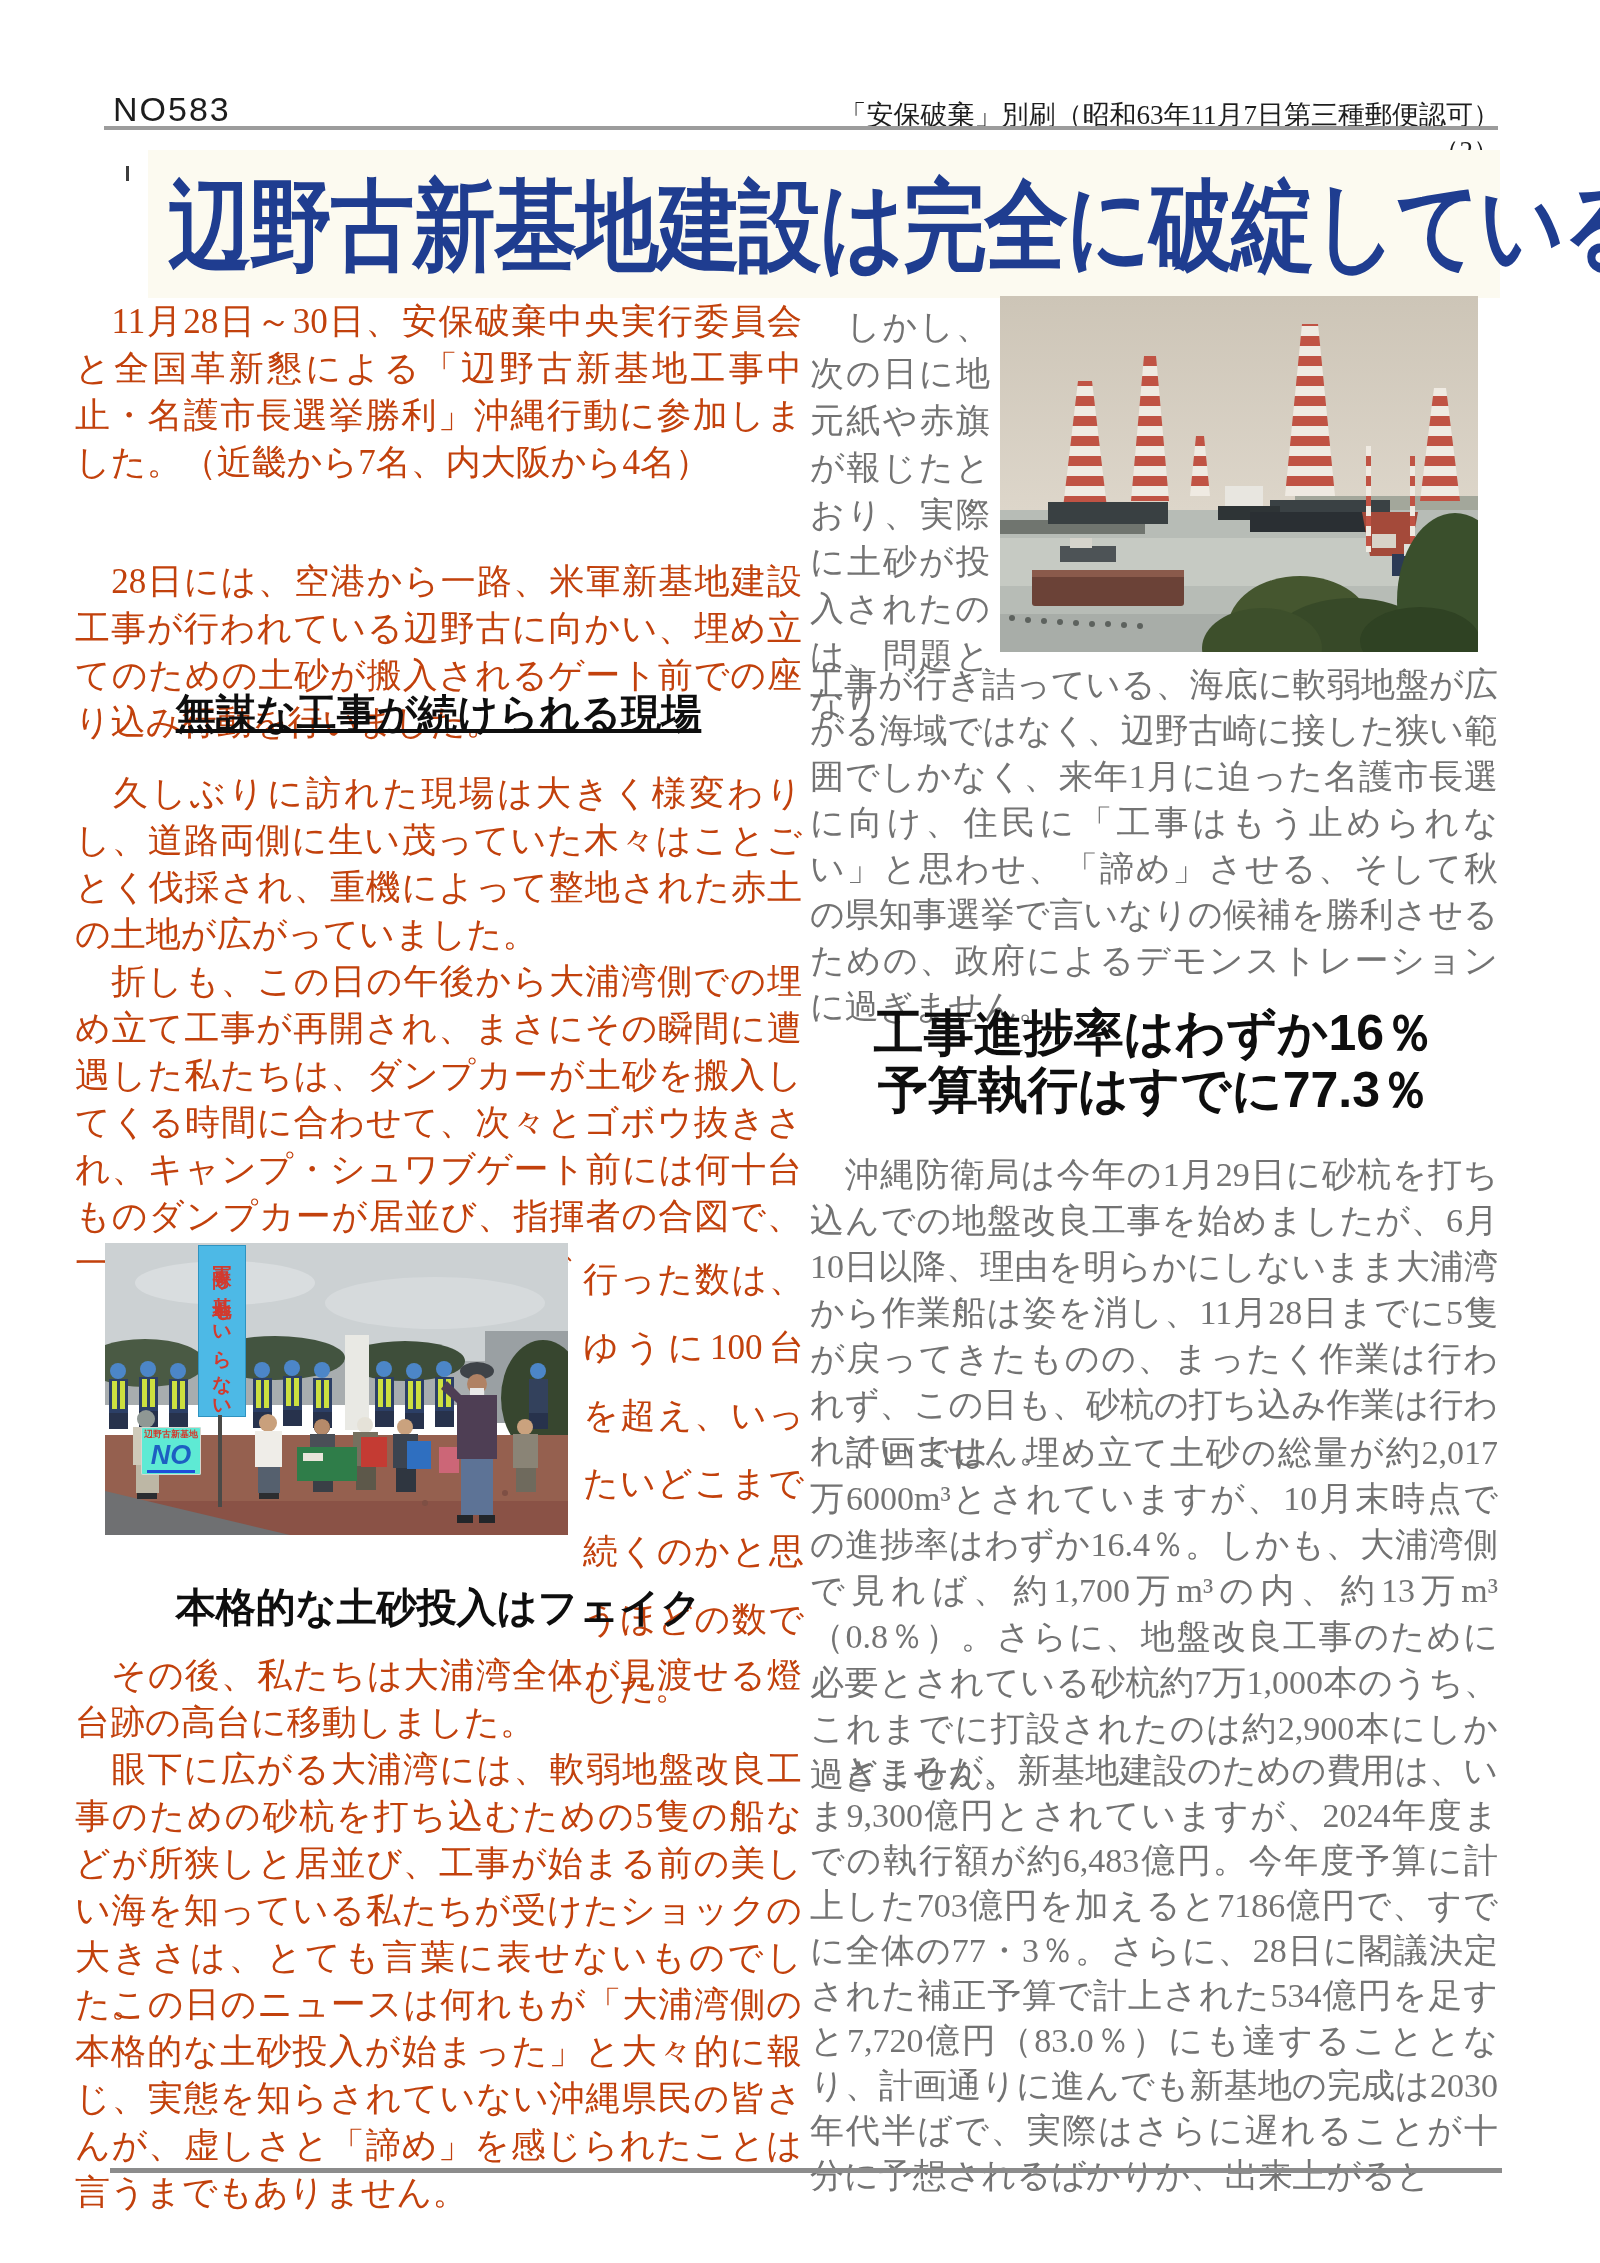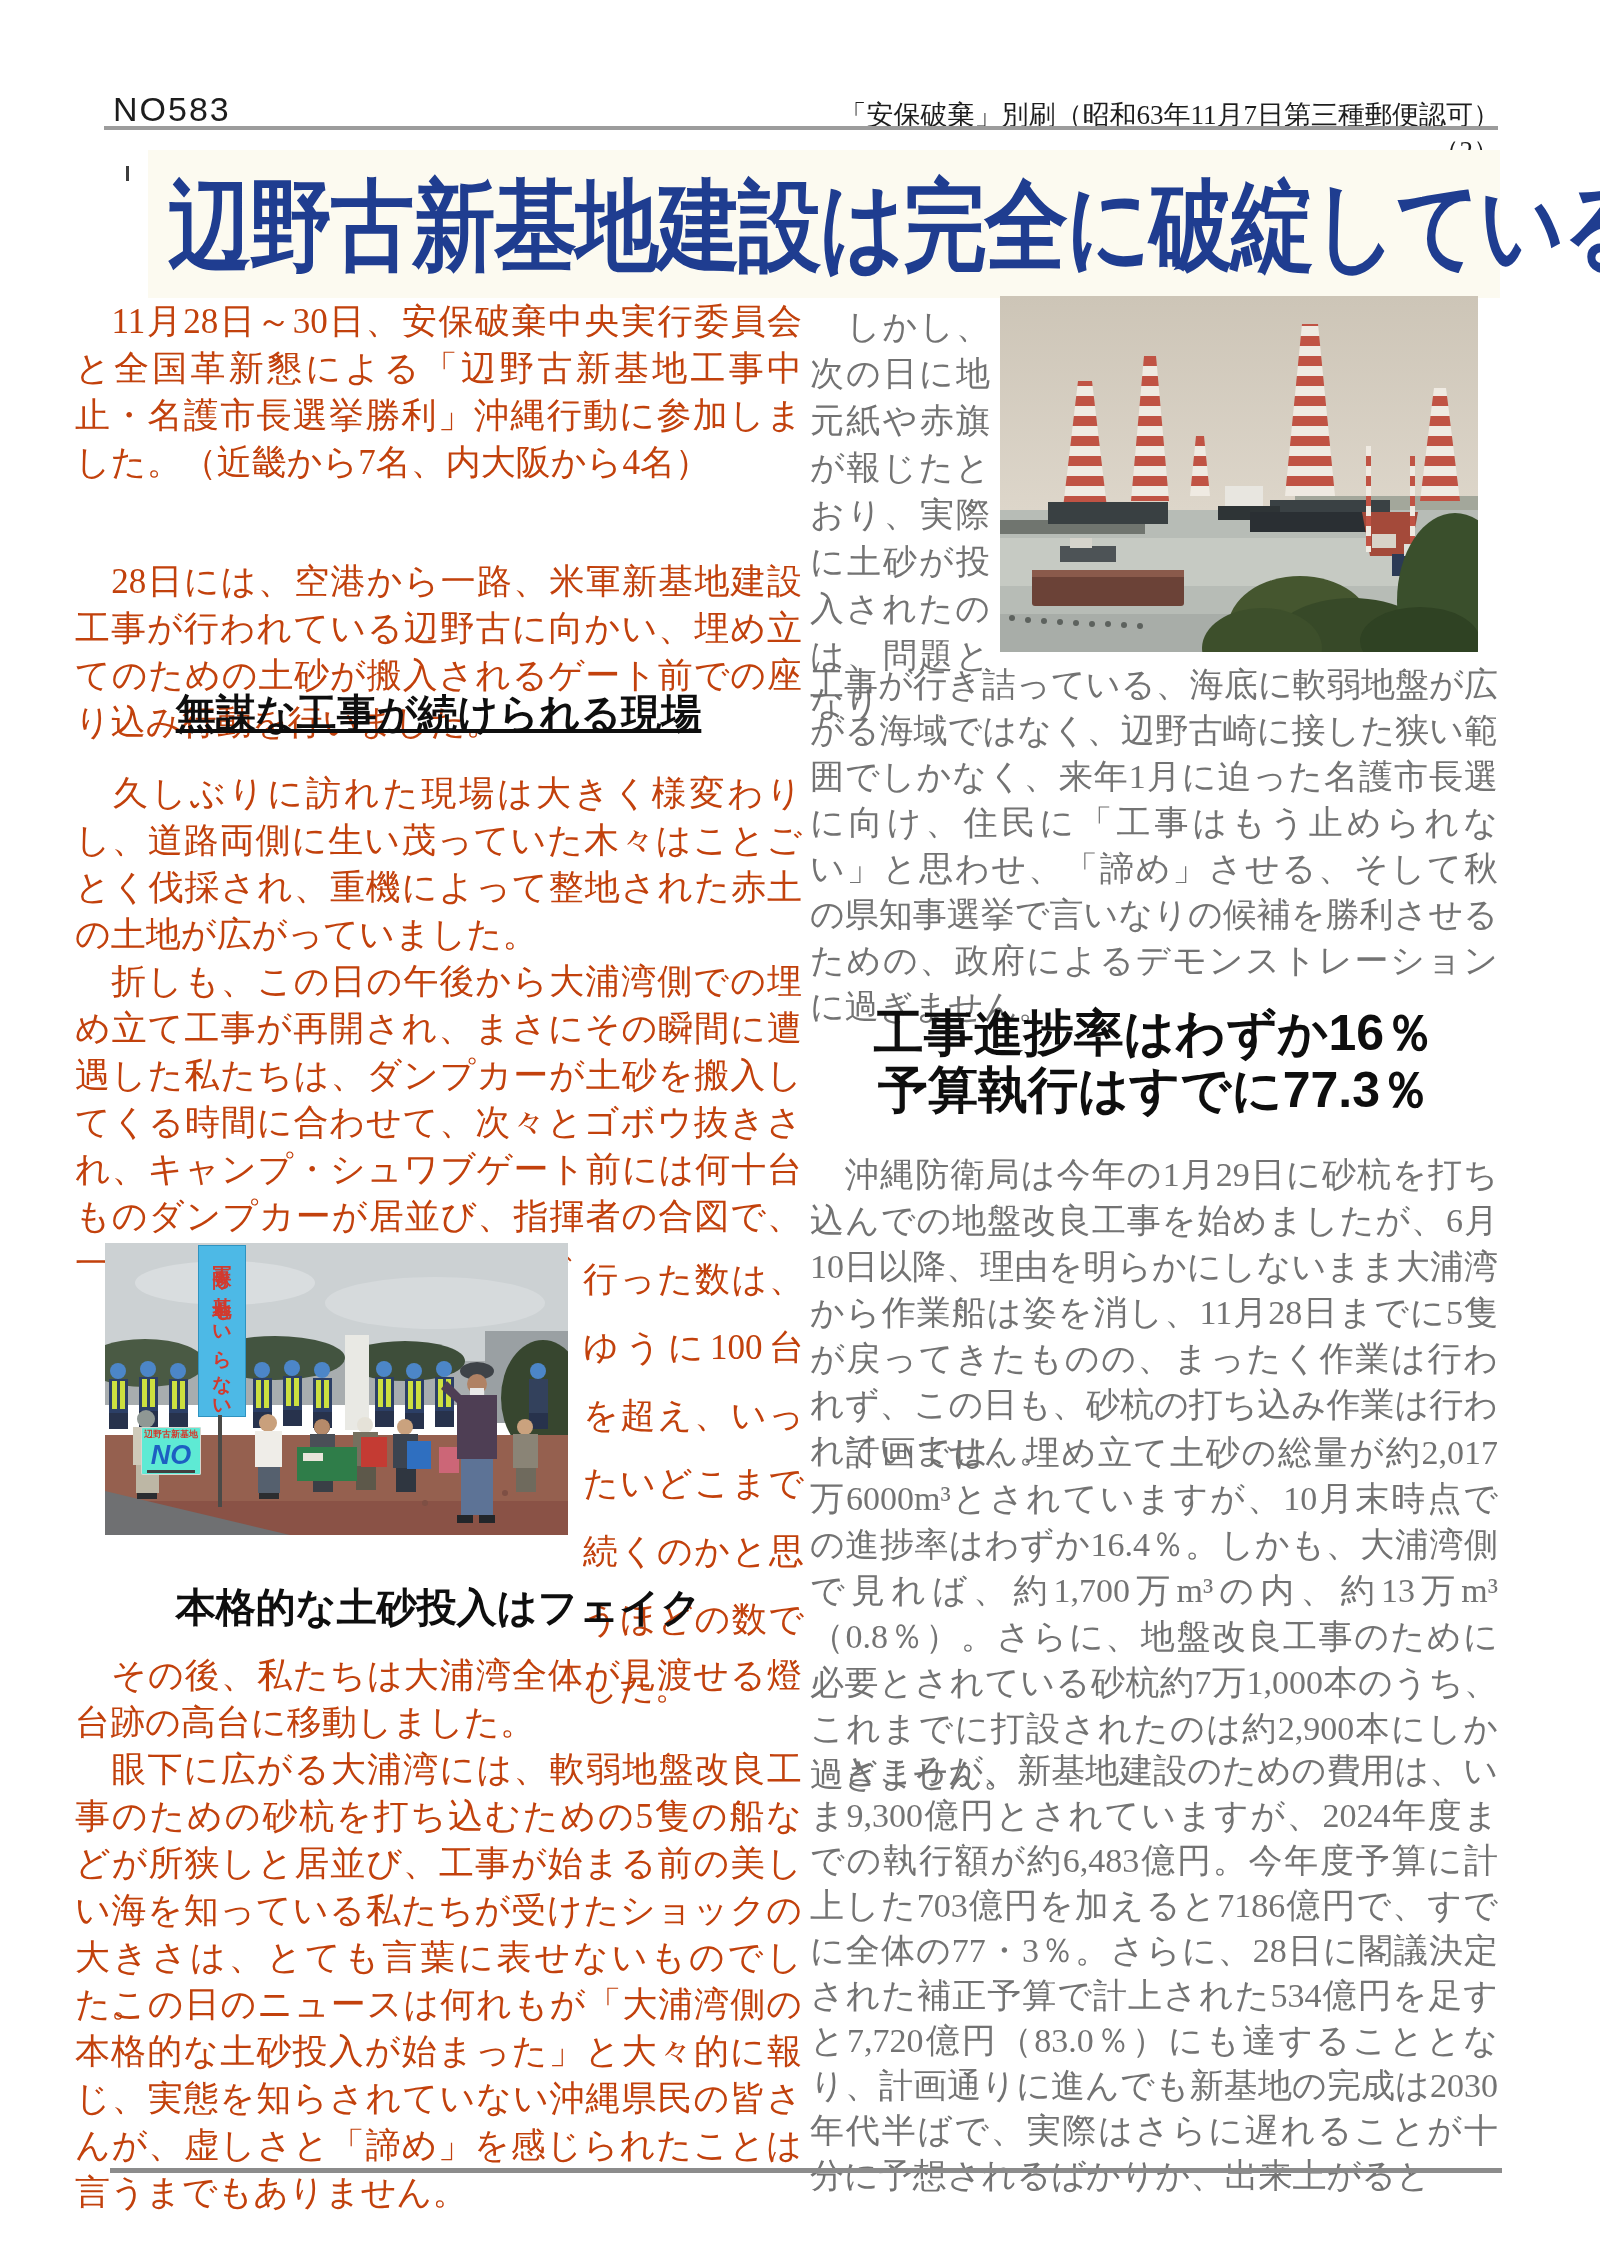--- a/index.html
+++ b/index.html
@@ -40,21 +40,21 @@
     display:flex;align-items:center;justify-content:center;
     font-family:"Liberation Sans","DejaVu Sans",sans-serif;
   }
   .banner-pole{position:absolute;left:113px;top:172px;width:4px;height:92px;background:#4a4a48;}
   .no-sign{
     position:absolute;left:36px;top:184px;width:60px;height:48px;background:#5eead4;
     border-radius:2px;text-align:center;box-shadow:0 0 0 1px #d8d6cf inset;
     font-family:"Liberation Sans","DejaVu Sans",sans-serif;
   }
   .no-sign .small-red{display:block;font-size:9px;color:#d23a2e;line-height:11px;margin-top:2px;font-weight:bold;}
-  .no-sign .big-no{display:block;font-size:27px;line-height:30px;font-weight:bold;font-style:italic;color:#1d5fc2;border-bottom:3px solid #404040;margin:0 6px;}
+  .no-sign .big-no{display:block;font-size:27px;line-height:30px;font-weight:bold;font-style:italic;color:#1d5fc2;border-bottom:3px solid #1d4ed8;margin:0 6px;}
 </style>
 </head>
 <body>
 
 <div id="page">
 
   <div class="abs hdr-no sans">NO583</div>
   <div class="abs hdr-issue">「安保破棄」別刷（昭和63年11月7日第三種郵便認可）（2）</div>
   <div class="abs hdr-rule"></div>
   <div class="abs tick"></div>

